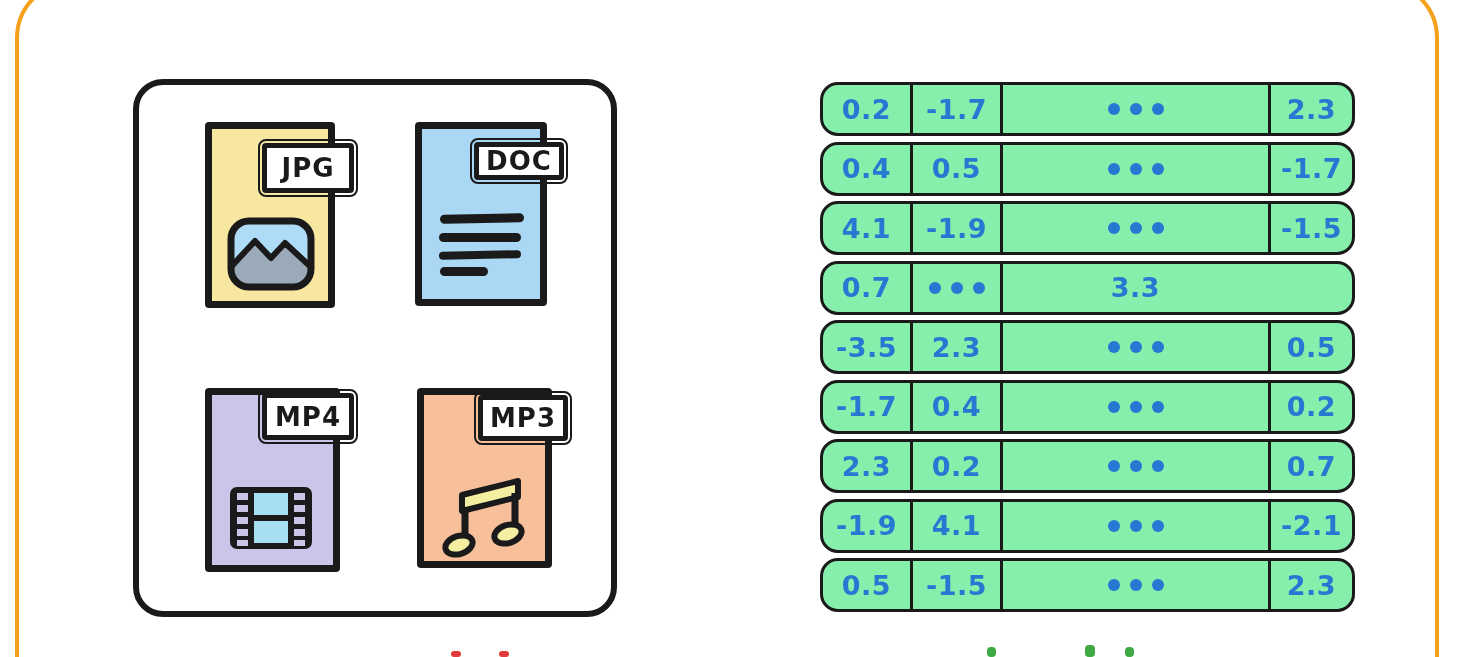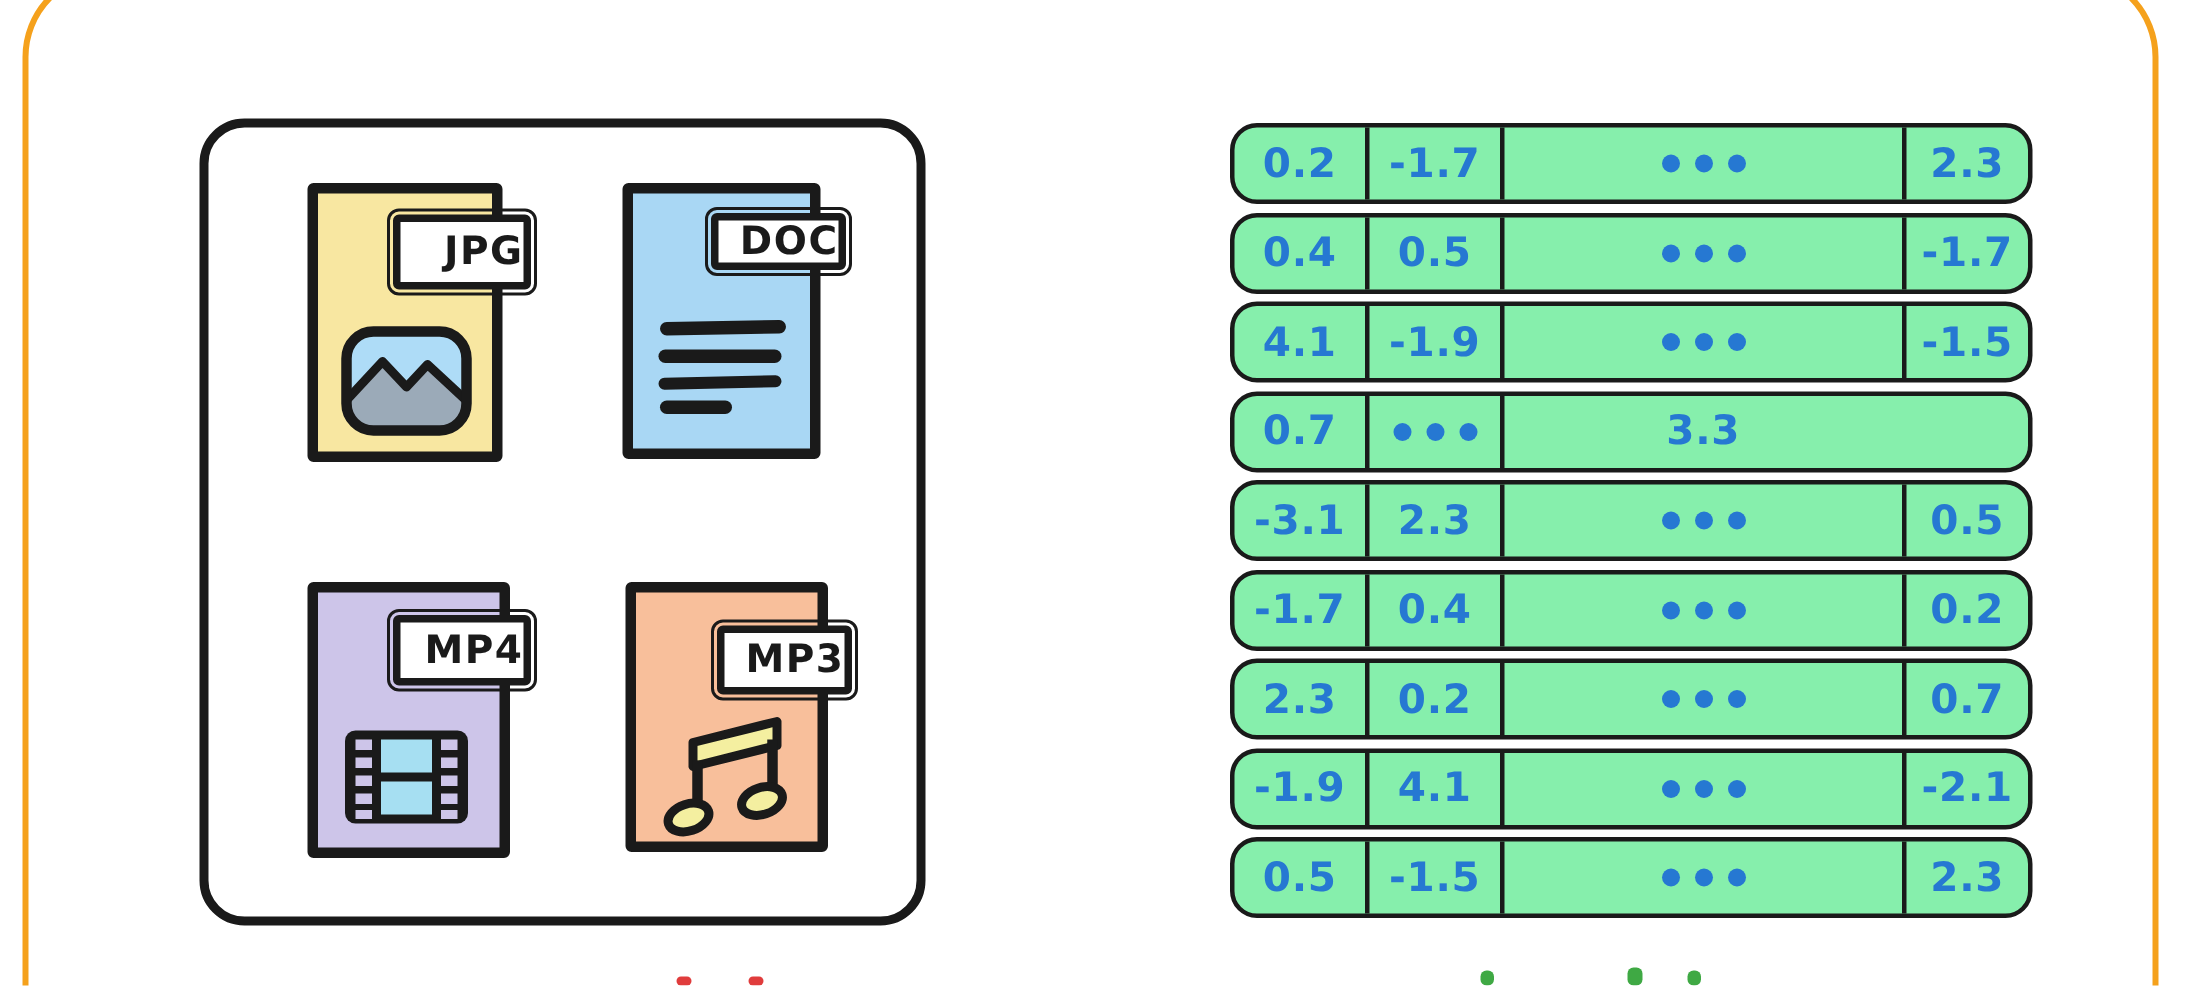--- a/index.html
+++ b/index.html
@@ -40,21 +40,21 @@
     box-sizing: border-box;
   }
   .file-label {
     position: absolute;
     background: #ffffff;
     border: 5px solid #1a1a1a;
     outline: 2.5px solid #1a1a1a;
     outline-offset: 2px;
     border-radius: 4px;
     box-sizing: border-box;
-    display: flex; align-items: center; justify-content: flex-end;
+    display: flex; align-items: center; justify-content: center;
     font-size: 26px; font-weight: 700; color: #1a1a1a;
     letter-spacing: 1px;
     font-family: "DejaVu Sans", sans-serif;
   }
   .doc-line {
     position: absolute;
     background: #1a1a1a;
     border-radius: 5px;
   }
   .icon-box { position: absolute; }
@@ -137,39 +137,39 @@
           <rect x="66" y="8" width="11" height="7"></rect>
             <rect x="66" y="20" width="11" height="7"></rect>
           <rect x="66" y="32" width="11" height="7"></rect>
             <rect x="66" y="44" width="11" height="7"></rect>
           <rect x="66" y="55" width="11" height="6"></rect>
         </g>
         <rect x="26" y="8" width="34" height="22" fill="#A6DFF2"></rect>
         <rect x="26" y="36" width="34" height="22" fill="#A6DFF2"></rect>
       </svg>
     </div>
-    <div class="file-label" style="left:123px; top:325px; width:92px; height:47px;">
+    <div class="file-label" style="left:123px; top:308px; width:92px; height:47px;">
       <span>MP4</span>
     </div>
 
     <div class="file-card" style="left:278px; top:303px; width:135px; height:180px; background:#F8BF9B;"></div>
     <div class="icon-box" style="left:303px; top:388px; width:92px; height:88px;">
       <svg width="92" height="88" viewBox="0 0 92 88">
         <path d="M20 22 L76 8 L76 24 L20 38 Z" fill="#F4EFA0" stroke="#1a1a1a" stroke-width="6" stroke-linejoin="round"></path>
         <line x1="23" y1="34" x2="23" y2="70" stroke="#1a1a1a" stroke-width="7"></line>
         <line x1="73" y1="20" x2="73" y2="58" stroke="#1a1a1a" stroke-width="7"></line>
         <g transform="rotate(-18 17 72)">
           <ellipse cx="17" cy="72" rx="14" ry="9" fill="#F4EFA0" stroke="#1a1a1a" stroke-width="6"></ellipse>
         </g>
         <g transform="rotate(-18 66 61)">
           <ellipse cx="66" cy="61" rx="14" ry="9" fill="#F4EFA0" stroke="#1a1a1a" stroke-width="6"></ellipse>
         </g>
       </svg>
     </div>
-    <div class="file-label" style="left:339px; top:332px; width:90px; height:46px;">
+    <div class="file-label" style="left:339px; top:310px; width:90px; height:46px;">
       <span>MP3</span>
     </div>
 
   </div>
 
   <div id="vec-table">
       <div class="vec-row" style="top: 82px;">
         <div class="vec-cell">0.2</div>
         <div class="vec-cell">-1.7</div>
         <div class="vec-cell">
@@ -202,21 +202,21 @@
       <div class="vec-row" style="top: 260.5px;">
         <div class="vec-cell">0.7</div>
         <div class="vec-cell">
           <span class="dot"></span>
           <span class="dot"></span>
           <span class="dot"></span>
         </div>
         <div class="vec-cell">3.3</div>
       </div>
       <div class="vec-row" style="top: 320px;">
-        <div class="vec-cell">-3.1</div>
+        <div class="vec-cell">-3.5</div>
         <div class="vec-cell">2.3</div>
         <div class="vec-cell">
           <span class="dot"></span>
           <span class="dot"></span>
           <span class="dot"></span>
         </div>
         <div class="vec-cell">0.5</div>
       </div>
       <div class="vec-row" style="top: 379.5px;">
         <div class="vec-cell">-1.7</div>

